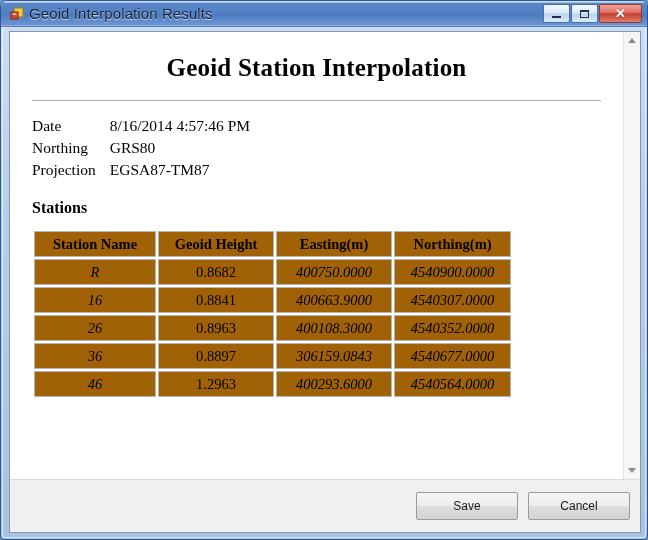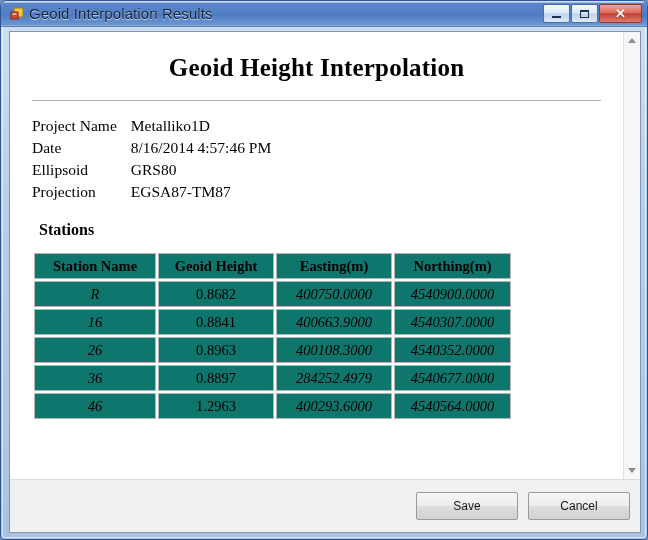--- a/index.html
+++ b/index.html
@@ -162,40 +162,40 @@
 
   #meta-table {
     margin: 14px 0 0 22px;
     border-collapse: collapse;
     font-size: 15.5px;
   }
   #meta-table td { padding: 2px 0; vertical-align: top; white-space: nowrap; }
   #meta-table td.k { padding-right: 14px; }
 
   #stations-heading {
-    margin: 18px 0 0 29px;
+    margin: 18px 0 0 22px;
     font-size: 16px;
     font-weight: bold;
   }
 
   #stations-table {
     margin: 12px 0 0 22px;
     border-collapse: separate;
     border-spacing: 2px;
     font-size: 14.5px;
     width: 475px;
     table-layout: fixed;
   }
   #stations-table th,
   #stations-table td {
     border: 1px solid #b5b5b5;
     height: 22px;
     text-align: center;
     padding: 1px 4px;
-    background: #0f766e;
+    background: #a16207;
     overflow: hidden;
     white-space: nowrap;
   }
   #stations-table th { font-weight: bold; }
   #stations-table td.name  { font-style: italic; }
   #stations-table td.gh    { font-style: normal; }
   #stations-table td.coord { font-style: italic; }
   #stations-table col.c0 { width: 122px; }
   #stations-table col.c1 { width: 116px; }
   #stations-table col.c2 { width: 116px; }
@@ -255,35 +255,31 @@
     <div class="winbtn" id="btn-close">
       <div class="glyph">✕</div>
     </div>
   </div>
 
   <div id="client">
 
     <div id="doc-panel">
       <div id="doc-content" class="doc">
 
-        <div id="page-title">Geoid Height Interpolation</div>
+        <div id="page-title">Geoid Station Interpolation</div>
         <div id="title-rule"></div>
 
         <table id="meta-table">
           <tbody>
             <tr>
-              <td class="k">Project Name</td>
-              <td class="v">Metalliko1D</td>
-            </tr>
-            <tr>
               <td class="k">Date</td>
               <td class="v">8/16/2014 4:57:46 PM</td>
             </tr>
             <tr>
-              <td class="k">Ellipsoid</td>
+              <td class="k">Northing</td>
               <td class="v">GRS80</td>
             </tr>
             <tr>
               <td class="k">Projection</td>
               <td class="v">EGSA87-TM87</td>
             </tr>
           </tbody>
         </table>
 
         <div id="stations-heading">Stations</div>
@@ -318,21 +314,21 @@
             </tr>
             <tr>
               <td class="name">26</td>
               <td class="gh">0.8963</td>
               <td class="coord">400108.3000</td>
               <td class="coord">4540352.0000</td>
             </tr>
             <tr>
               <td class="name">36</td>
               <td class="gh">0.8897</td>
-              <td class="coord">284252.4979</td>
+              <td class="coord">306159.0843</td>
               <td class="coord">4540677.0000</td>
             </tr>
             <tr>
               <td class="name">46</td>
               <td class="gh">1.2963</td>
               <td class="coord">400293.6000</td>
               <td class="coord">4540564.0000</td>
             </tr>
           </tbody>
         </table>

